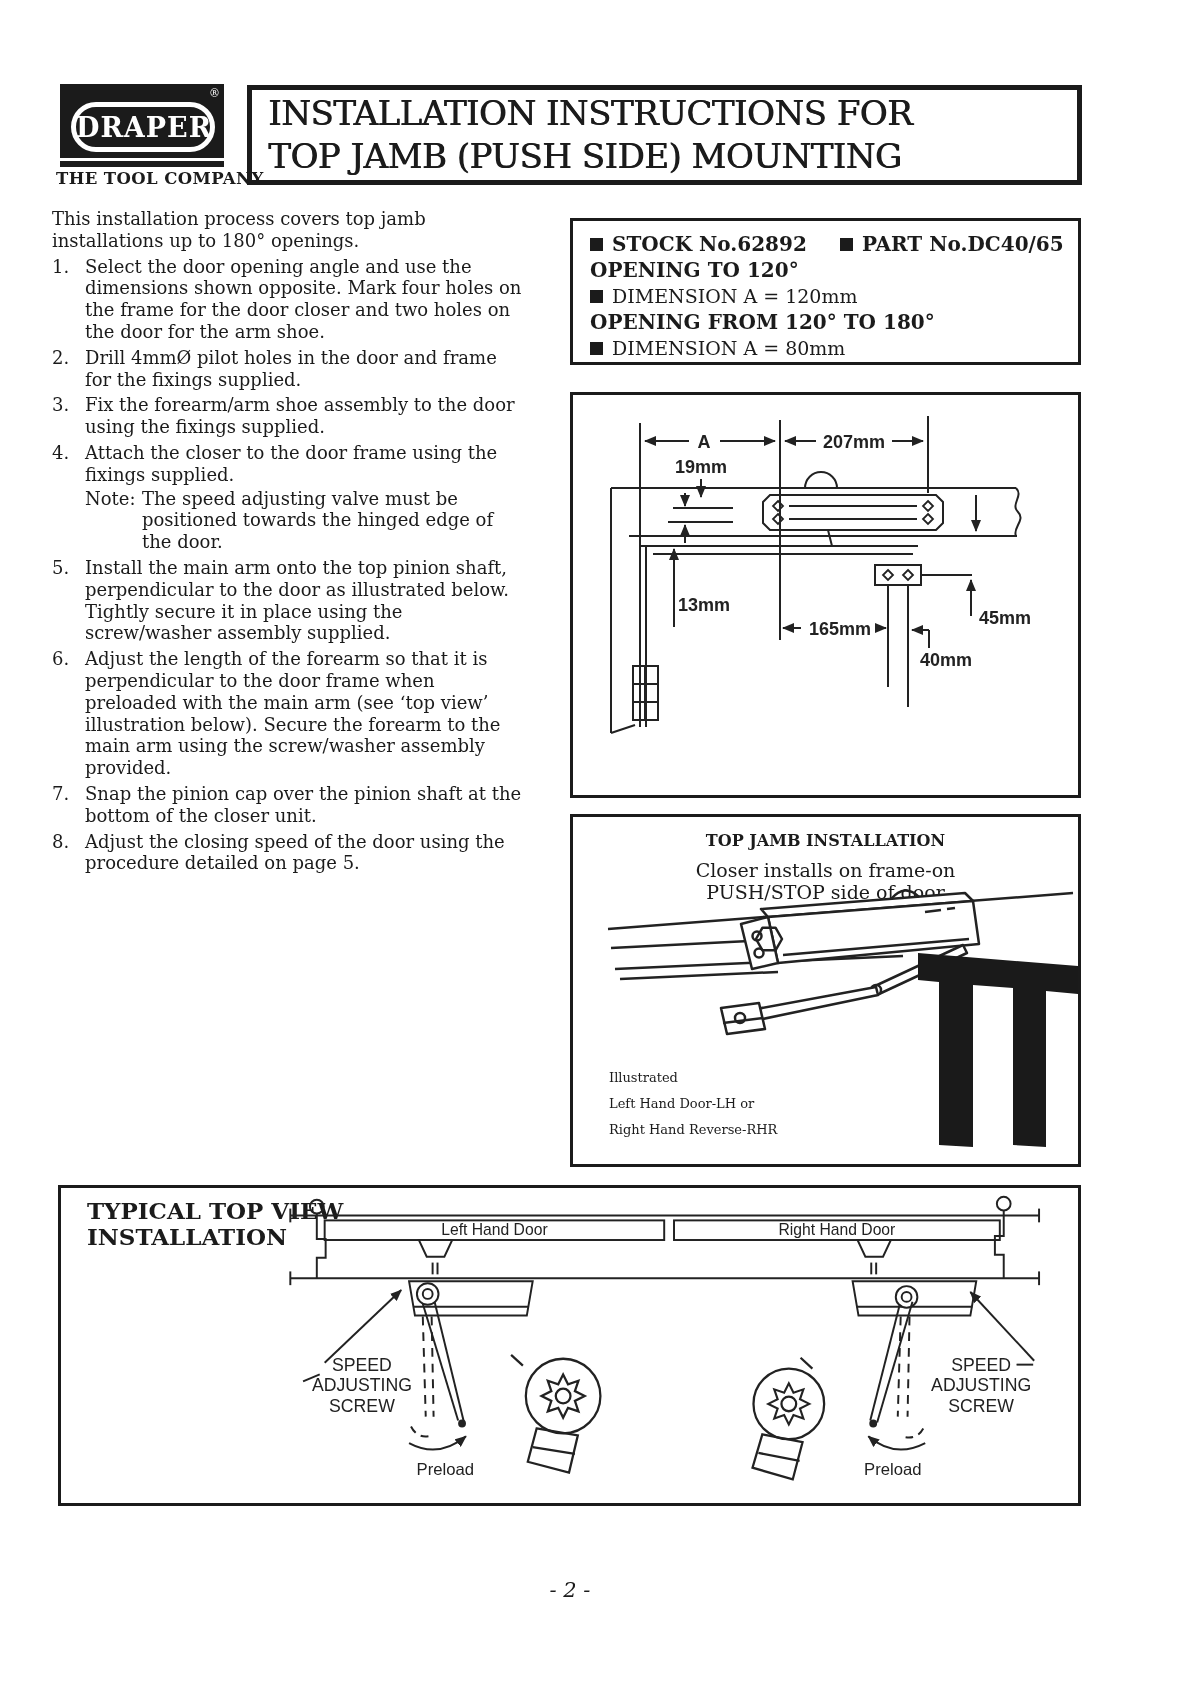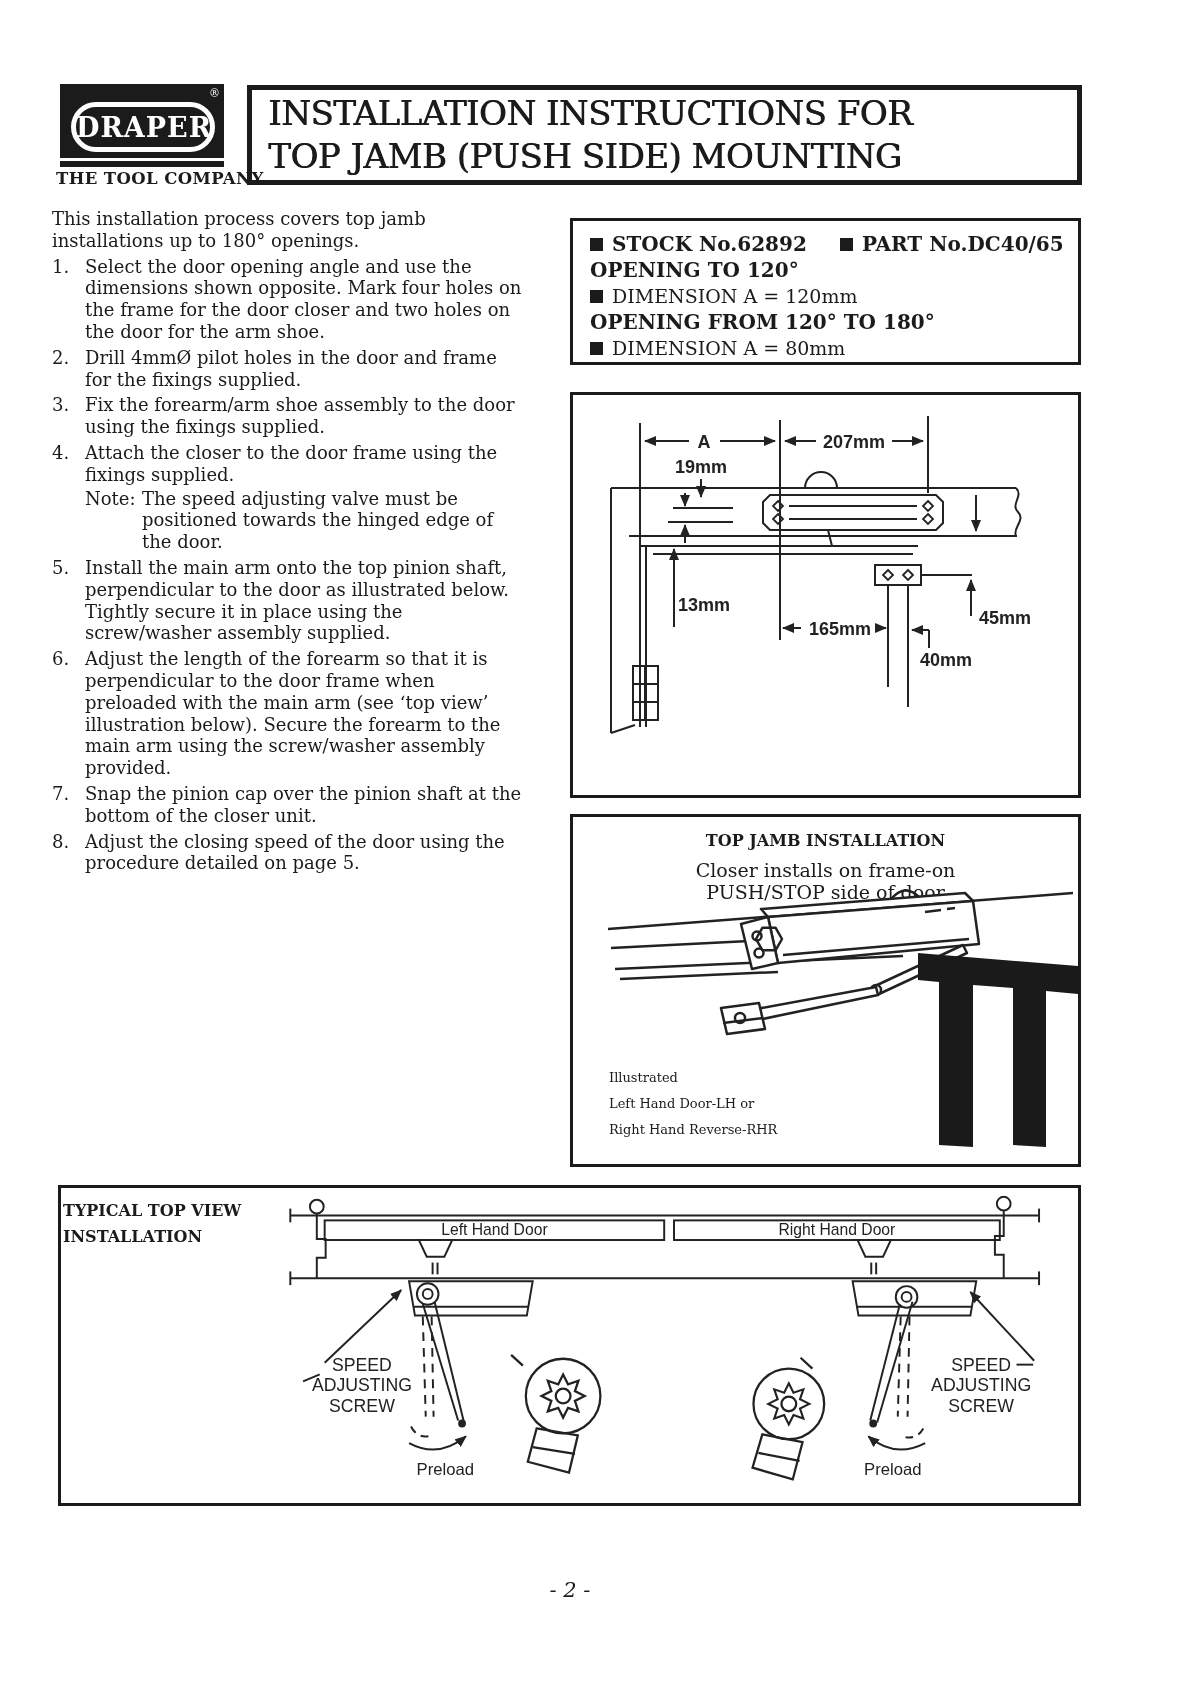--- a/index.html
+++ b/index.html
@@ -42,21 +42,21 @@
 
   .diagram-box{position:absolute;left:570px;top:392px;width:511px;height:406px;border:3px solid #1b1b1b;box-sizing:border-box;}
   .jamb-box{position:absolute;left:570px;top:814px;width:511px;height:353px;border:3px solid #1b1b1b;box-sizing:border-box;}
   .topview-box{position:absolute;left:58px;top:1185px;width:1023px;height:321px;border:3px solid #1b1b1b;box-sizing:border-box;}
   .fill-svg{position:absolute;left:0;top:0;width:100%;height:100%;}
 
   .jamb-title{position:absolute;left:0;top:14px;width:100%;text-align:center;font-weight:bold;font-size:16px;}
   .jamb-sub{position:absolute;left:0;width:100%;text-align:center;font-size:19px;}
   .jamb-cap{position:absolute;left:36px;font-size:13px;line-height:26px;}
 
-  .tv-title{position:absolute;left:2px;top:10px;font-weight:bold;font-size:16px;line-height:26px;}
+  .tv-title{position:absolute;left:26px;top:10px;font-weight:bold;font-size:23px;line-height:26px;}
 
   .footer{position:absolute;left:0;top:1578px;width:1140px;text-align:center;
           font-style:italic;font-size:21px;}
 
   svg text{font-family:"Liberation Sans","DejaVu Sans",sans-serif;fill:#222;}
   .dimtxt{font-size:18px;font-weight:bold;}
   .doortxt{font-size:16px;}
   .speedtxt{font-size:18px;}
   .preloadtxt{font-size:17px;}
 </style>

